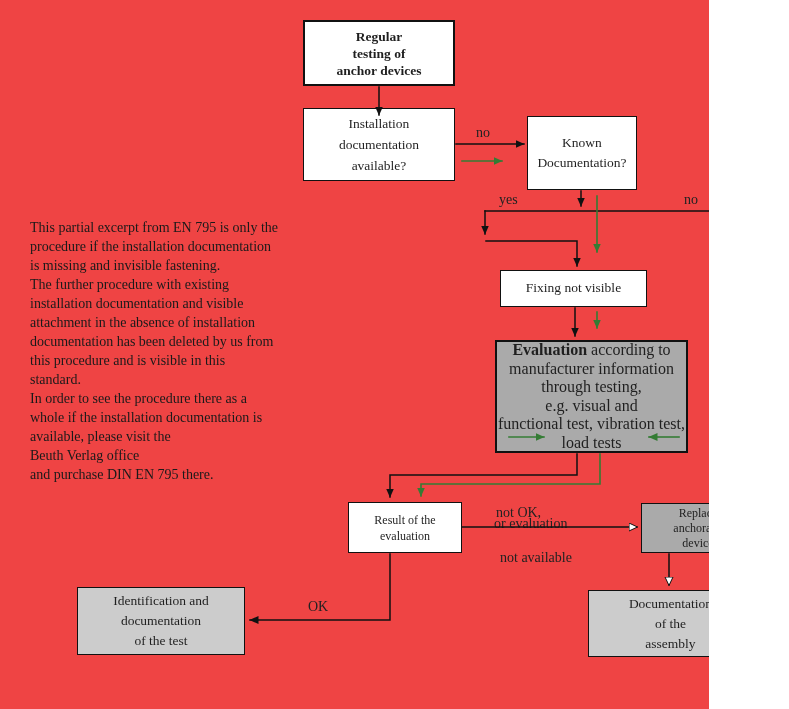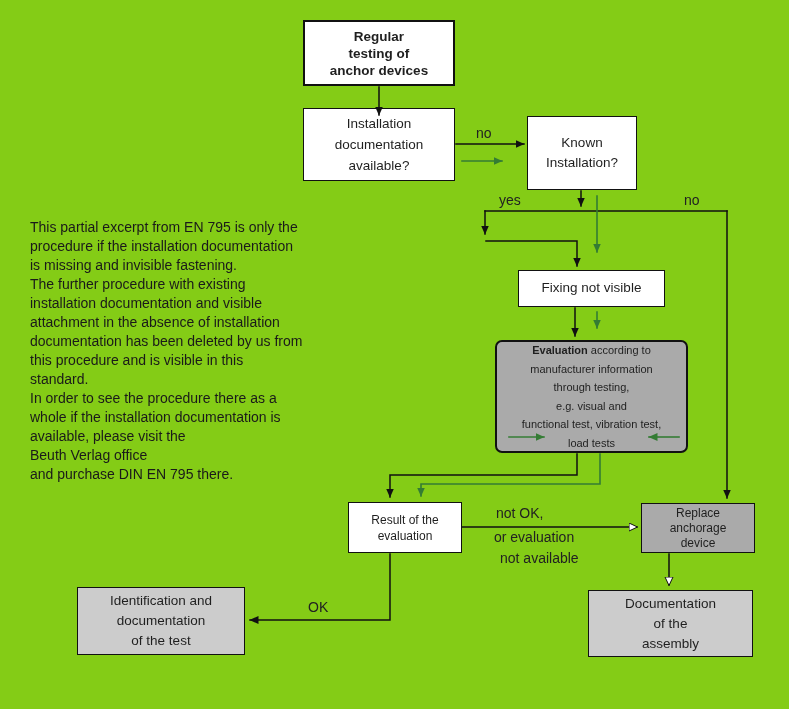--- a/index.html
+++ b/index.html
@@ -1,18 +1,18 @@
 <!DOCTYPE html>
 <html><head>
 <meta charset="utf-8">
 <style>
   html,body{margin:0;padding:0;background:#ffffff;}
   .canvas{
-    position:relative;width:789px;height:709px;background:#84cc16;overflow:hidden;
-    font-family:Liberation Sans, sans-serif;color:#1f1f1f;
+    position:relative;width:709px;height:709px;background:#ef4444;overflow:hidden;
+    font-family:Liberation Serif, serif;color:#1f1f1f;
   }
   .box{
     position:absolute;box-sizing:border-box;border:1.5px solid #111;
     display:flex;flex-direction:column;align-items:center;justify-content:center;
     text-align:center;background:#fff;line-height:1.5;
   }
   .box.thick{border-width:2px;}
   .gray-dark{background:#aaaaaa;}
   .gray-light{background:#cccccc;}
   .b{font-weight:bold;}
@@ -66,27 +66,27 @@
 
   <div class="box thick b prelines" style="left:303px;top:20px;width:152px;height:66px;font-size:13.5px;line-height:17px;">Regular
 testing of
 anchor devices</div>
 
   <div class="box prelines" style="left:303px;top:108px;width:152px;height:73px;font-size:13.5px;line-height:21px;">Installation
 documentation
 available?</div>
 
   <div class="box prelines" style="left:527px;top:116px;width:110px;height:74px;font-size:13.5px;line-height:20px;">Known
-Installation?</div>
+Documentation?</div>
 
-  <div class="box" style="left:518px;top:270px;width:147px;height:37px;font-size:13.5px;">
+  <div class="box" style="left:500px;top:270px;width:147px;height:37px;font-size:13.5px;">
     <span>Fixing not visible</span>
   </div>
 
-  <div class="box gray-dark thick" style="left:495px;top:340px;width:193px;height:113px;font-size:11px;line-height:18.5px;border-radius:7px;">
+  <div class="box gray-dark thick" style="left:495px;top:340px;width:193px;height:113px;font-size:16px;line-height:18.5px;">
     <div><span class="b">Evaluation</span><span> according to</span></div>
     <div class="prelines">manufacturer information
 through testing,
 e.g. visual and
 functional test, vibration test,
 load tests</div>
   </div>
 
   <div class="box gray-dark prelines" style="left:641px;top:503px;width:114px;height:50px;font-size:12px;line-height:15px;">Replace
 anchorage
@@ -100,21 +100,21 @@
 assembly</div>
 
   <div class="box gray-light prelines" style="left:77px;top:587px;width:168px;height:68px;font-size:13.5px;line-height:20px;">Identification and
 documentation
 of the test</div>
 
   <div class="lbl" style="left:476px;top:125px;">no</div>
   <div class="lbl" style="left:499px;top:192px;">yes</div>
   <div class="lbl" style="left:684px;top:192px;">no</div>
   <div class="lbl center" style="left:496px;top:505px;width:110px;">not OK,</div>
-  <div class="lbl center" style="left:494px;top:529px;width:110px;">or evaluation</div>
+  <div class="lbl center" style="left:494px;top:516px;width:110px;">or evaluation</div>
   <div class="lbl center" style="left:500px;top:550px;width:110px;">not available</div>
   <div class="lbl" style="left:308px;top:599px;">OK</div>
 
   <div class="note">This partial excerpt from EN 795 is only the
 procedure if the installation documentation
 is missing and invisible fastening.
 The further procedure with existing
 installation documentation and visible
 attachment in the absence of installation
 documentation has been deleted by us from

